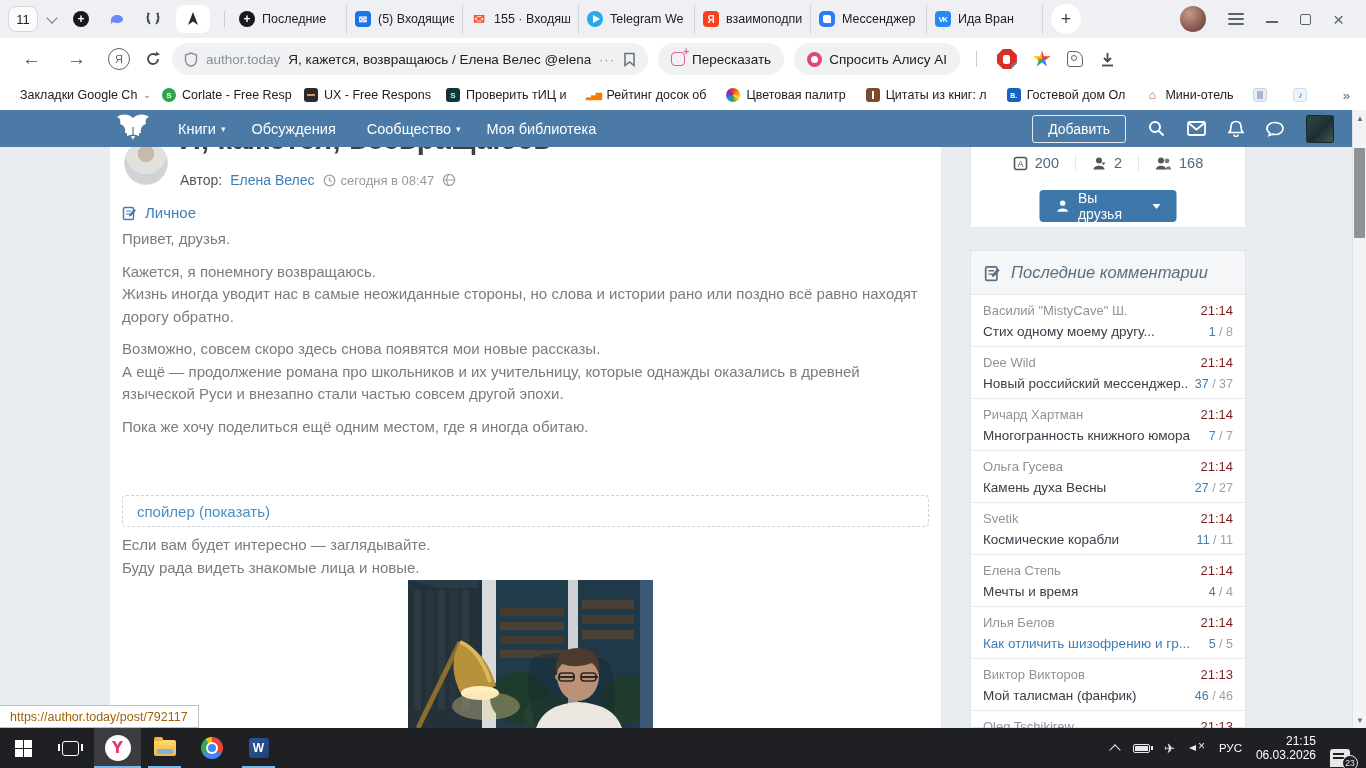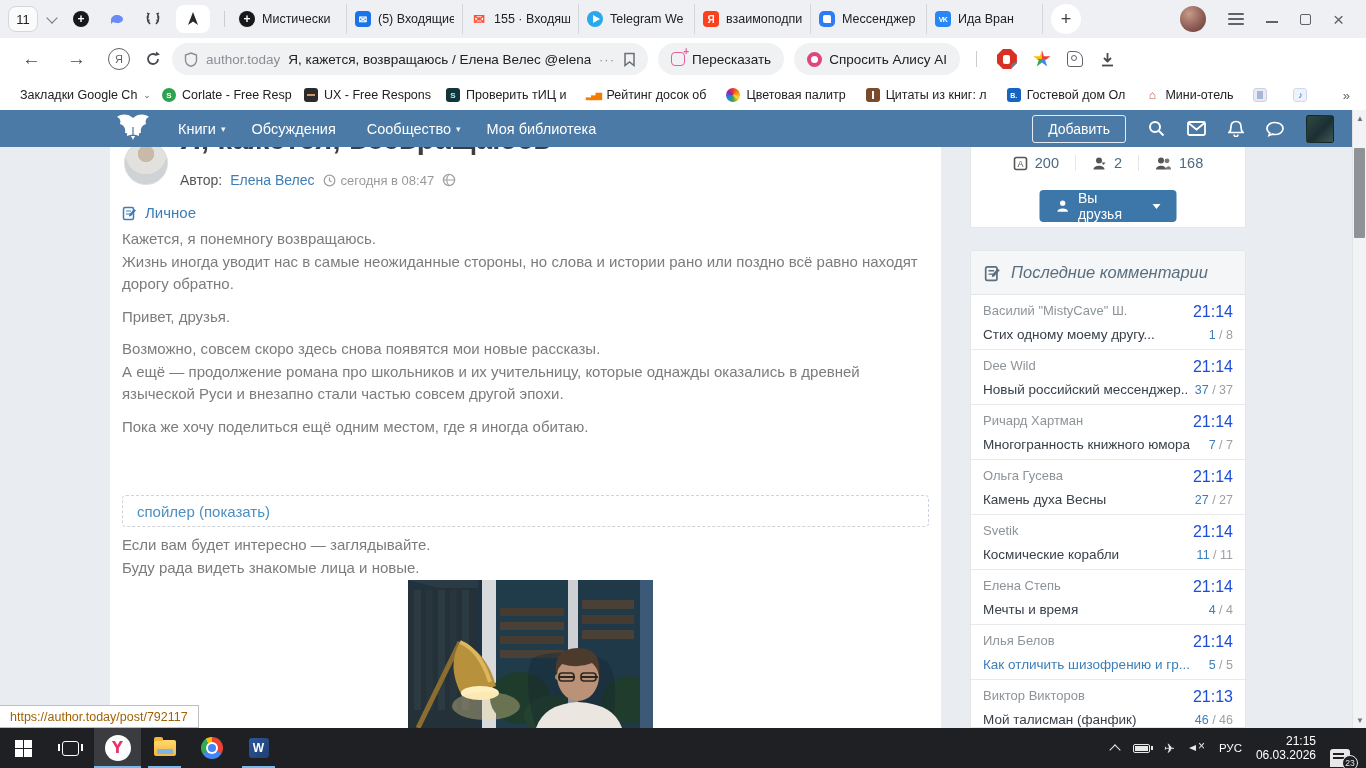--- a/index.html
+++ b/index.html
@@ -107,21 +107,21 @@
   .stats { position:absolute; top:44px; left:0; right:0; display:flex; justify-content:center; align-items:center; gap:0; }
   .stat { display:flex; align-items:center; gap:7px; font-size:14.5px; color:#4a6a82; padding:0 16px; }
   .stat + .stat { border-left:1px solid #e4e7ea; }
   .friendbtn { position:absolute; top:79px; left:50%; transform:translateX(-50%); background:#3d76a8; color:#fff; border-radius:4px; height:31px; display:flex; align-items:center; gap:8px; padding:16px 16px; font-size:14px; }
   .fb-caret { width:0; height:0; border-left:4px solid transparent; border-right:4px solid transparent; border-top:5px solid #fff; margin-left:2px; }
 
   .commcard { position:absolute; left:970px; width:276px; top:140px; bottom:0; background:#fff; z-index:5; border:1px solid #e4e7ea; }
   .commhead { height:44px; background:#f4f6f7; border-bottom:1px solid #e4e7ea; display:flex; align-items:center; gap:9px; padding:0 13px; font-size:16.5px; color:#5b6e7f;font-style:italic; }
   .comm { padding:8px 12px 7px; border-bottom:1px solid #e8eaec; }
   .comm .row1 { display:flex; justify-content:space-between; font-size:13px; color:#8d9499; margin-bottom:6px; }
-  .comm .time { font-size:16px; color:#1d4ed8;margin-left:44px; }
+  .comm .time { font-size:13px; color:#7f1d1d;margin-left:44px; }
   .comm .row2 { display:flex; justify-content:space-between; align-items:baseline; font-size:13.5px; color:#38404a; gap:8px; }
   .comm .ctitle { white-space:nowrap; overflow:hidden; }
   .comm .ctitle.blue { color:#3d7eb8; }
   .counts { white-space:nowrap; font-size:12.5px; color:#9aa0a5; }
   .counts .n { color:#3d7eb8; }
 
   
   .scrollcol { position:absolute; top:0; right:0; width:14px; height:100%; background:#f2f3f4; border-left:1px solid #e2e3e5; z-index:30; }
   .sc-up, .sc-dn { position:absolute; left:0; width:14px; height:14px; color:#6f7276; font-size:8px; text-align:center; line-height:15px; }
   .sc-up { top:1px; } .sc-dn { bottom:1px; }
@@ -191,21 +191,21 @@
       <svg width="16" height="16" viewBox="0 0 16 16">
           <polygon points="8,1 13,14 8,10.5 3,14" fill="#26282b"></polygon>
         </svg>
     </div>
   </div>
   <div class="vsep"></div>
   <div id="tabs" style="display:flex;align-items:center;">
 
       <div class="tab">
         <span class="fav fav-plus"></span>
-        <span class="tab-label">Мистически</span>
+        <span class="tab-label">Последние</span>
       </div>
 
       <div class="tab">
         <span class="fav fav-inbox"></span>
         <span class="tab-label">(5) Входящие</span>
       </div>
 
       <div class="tab">
         <span class="fav fav-ymail"></span>
         <span class="tab-label">155 · Входящ</span>
@@ -369,23 +369,23 @@
     <div class="category">
       <svg width="16" height="16" viewBox="0 0 16 16">
           <rect x="1.5" y="2.5" width="10" height="12" rx="1.5" stroke="#3d7eb8" stroke-width="1.5" fill="none"></rect>
           <path d="M4 6 H9 M4 9 H9" stroke="#3d7eb8" stroke-width="1.2"></path>
           <path d="M9 11 L14 5.5 L12 4 L7.2 9.6 L7 11.5 Z" fill="#3d7eb8"></path>
         </svg>
       <span>Личное</span>
     </div>
     <div class="post-body">
 
-    <p>Кажется, я понемногу возвращаюсь.
+    <p>Привет, друзья.</p>
+        <p>Кажется, я понемногу возвращаюсь.
 Жизнь иногда уводит нас в самые неожиданные стороны, но слова и истории рано или поздно всё равно находят дорогу обратно.</p>
-        <p>Привет, друзья.</p>
         <p>Возможно, совсем скоро здесь снова появятся мои новые рассказы.
 А ещё — продолжение романа про школьников и их учительницу, которые однажды оказались в древней языческой Руси и внезапно стали частью совсем другой эпохи.</p>
         <p>Пока же хочу поделиться ещё одним местом, где я иногда обитаю.</p>
       </div>
     <div class="spoiler">спойлер (показать)</div>
     <div class="aftertext">Если вам будет интересно — заглядывайте.
 Буду рада видеть знакомые лица и новые.</div>
     <div class="post-photo">
       <svg width="245" height="148" viewBox="0 0 245 148">
         <rect width="245" height="148" fill="#1d3242"></rect>

